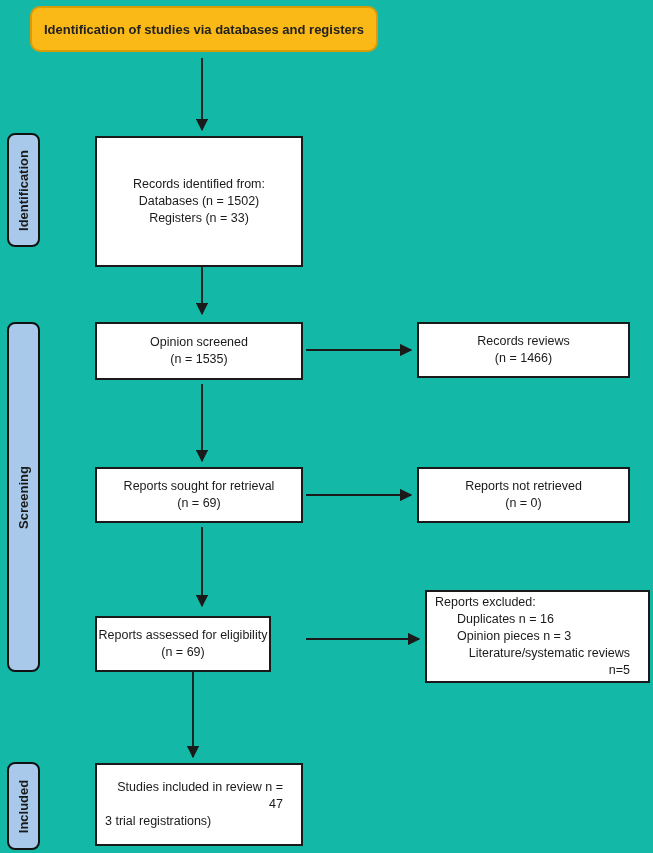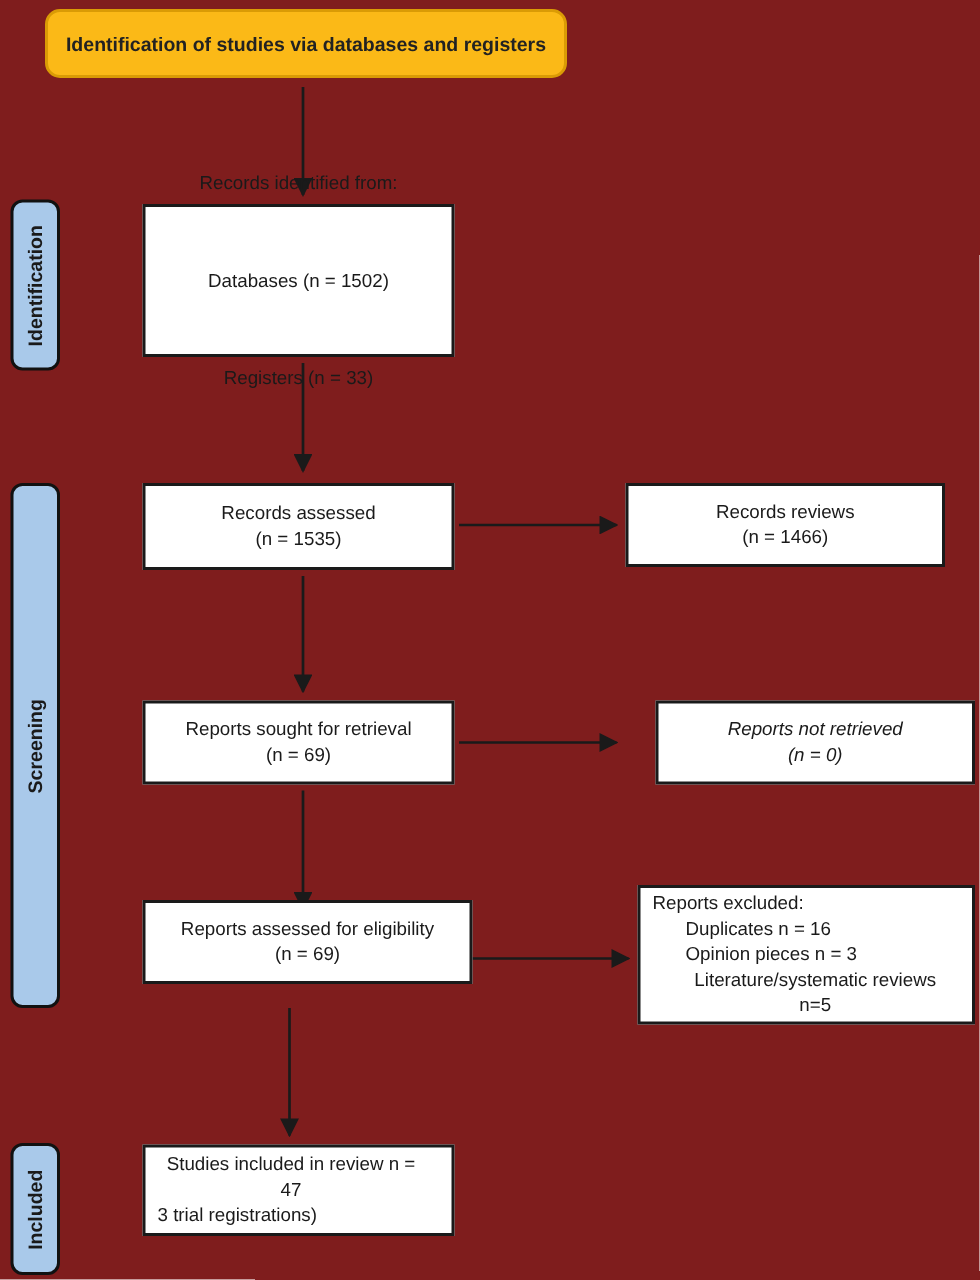--- a/index.html
+++ b/index.html
@@ -1,19 +1,19 @@
 <!DOCTYPE html>
 <html><head>
 <meta charset="utf-8">
 <style>
   html,body{margin:0;padding:0;background:#ffffff;}
   .canvas{
     position:relative;
     width:653px;height:853px;
-    background:#7f1d1d;
+    background:#14b8a6;
     font-family:"Liberation Sans", sans-serif;
     color:#1a1a1a;
     overflow:hidden;
   }
   .arrow-layer{position:absolute;left:0;top:0;width:653px;height:853px;}
   .banner{
     position:absolute;left:30px;top:6px;width:348px;height:46px;
     background:#FBB917;border:2px solid #DA9B05;border-radius:10px;
     box-sizing:border-box;
     display:flex;align-items:center;justify-content:center;
@@ -31,32 +31,32 @@
     font-size:13px;font-weight:bold;color:#1a1a1a;
   }
   .box{
     position:absolute;
     background:#ffffff;border:2px solid #1a1a1a;
     box-sizing:border-box;
     display:flex;flex-direction:column;justify-content:center;
     font-size:12.5px;line-height:1.36;color:#1a1a1a;
   }
   .box.center{align-items:center;text-align:center;}
-  .box.left{align-items:flex-start;text-align:center;padding-left:8px;padding-right:18px;}
+  .box.left{align-items:flex-start;text-align:right;padding-left:8px;padding-right:18px;}
   .box .ln{display:block;}
   .box .indent{padding-left:22px;}
   
-  .b-identified{left:95px;top:136px;width:208px;height:102px;gap:48px;}
+  .b-identified{left:95px;top:136px;width:208px;height:131px;}
   .b-screened{left:95px;top:322px;width:208px;height:58px;}
   .b-rec-excluded{left:417px;top:322px;width:213px;height:56px;}
   .b-sought{left:95px;top:467px;width:208px;height:56px;}
-  .b-not-retrieved{left:437px;top:467px;width:213px;height:56px;font-style:italic;}
-  .b-assessed{left:95px;top:600px;width:220px;height:56px;}
+  .b-not-retrieved{left:417px;top:467px;width:213px;height:56px;}
+  .b-assessed{left:95px;top:616px;width:176px;height:56px;}
   .b-rep-excluded{left:425px;top:590px;width:225px;height:93px;}
-  .b-included{left:95px;top:763px;width:208px;height:61px;}
+  .b-included{left:95px;top:763px;width:208px;height:83px;}
   .s-identification{top:133px;height:114px;}
   .s-screening{top:322px;height:350px;}
   .s-included{top:762px;height:88px;}
 </style>
 </head>
 <body>
 
 <div class="canvas">
 
   <svg class="arrow-layer" width="653" height="853" viewBox="0 0 653 853" xmlns="http://www.w3.org/2000/svg" aria-hidden="true">
@@ -89,21 +89,21 @@
     <span class="vtext">Included</span>
   </div>
 
   <div class="box center b-identified">
     <span class="ln">Records identified from:</span>
     <span class="ln">Databases (n = 1502)</span>
     <span class="ln">Registers (n = 33)</span>
   </div>
 
   <div class="box center b-screened">
-    <span class="ln">Records assessed</span>
+    <span class="ln">Opinion screened</span>
     <span class="ln">(n = 1535)</span>
   </div>
 
   <div class="box center b-rec-excluded">
     <span class="ln">Records reviews</span>
     <span class="ln">(n = 1466)</span>
   </div>
 
   <div class="box center b-sought">
     <span class="ln">Reports sought for retrieval</span>

